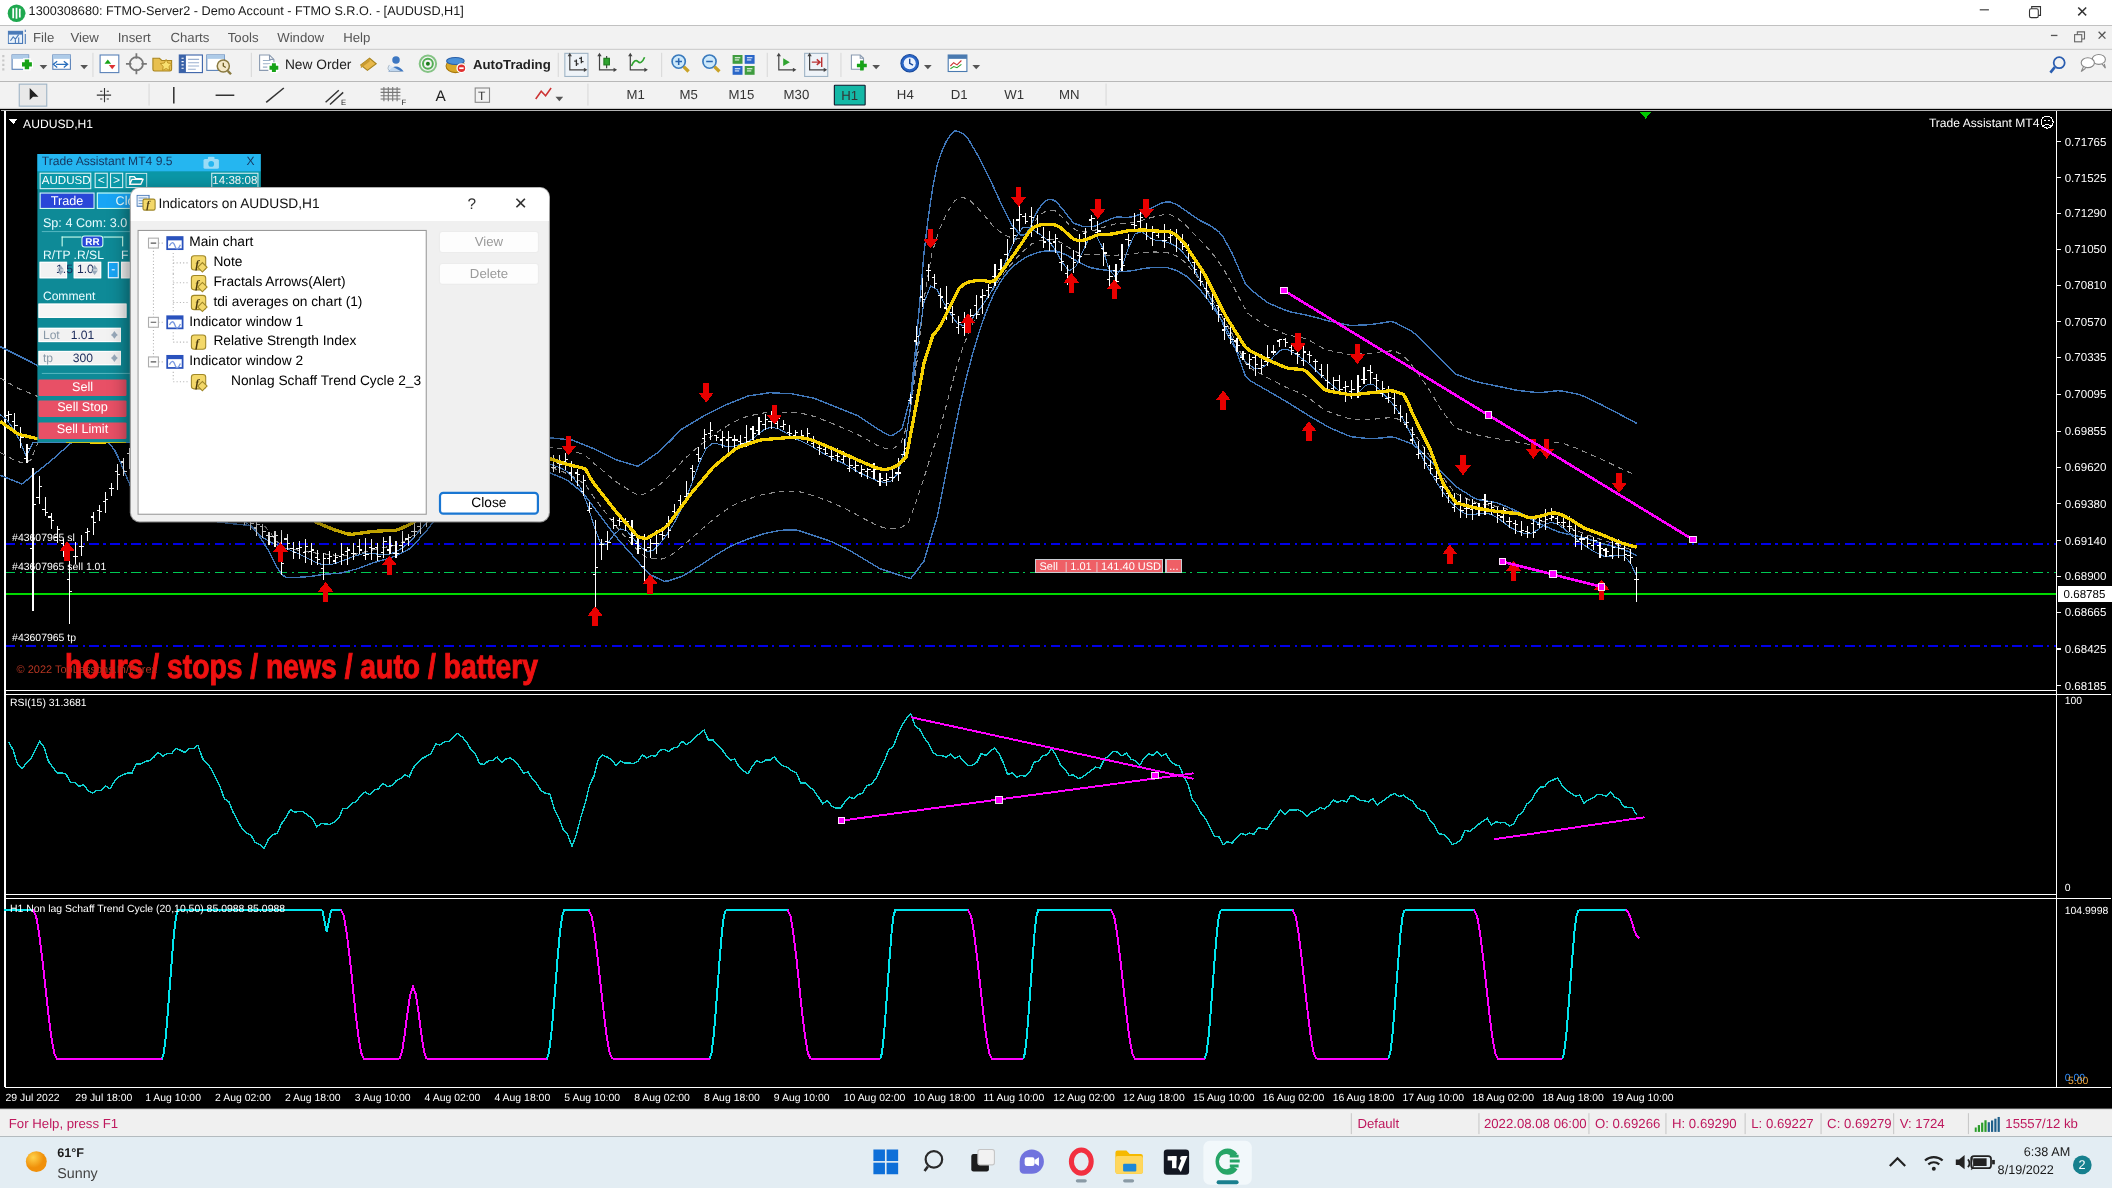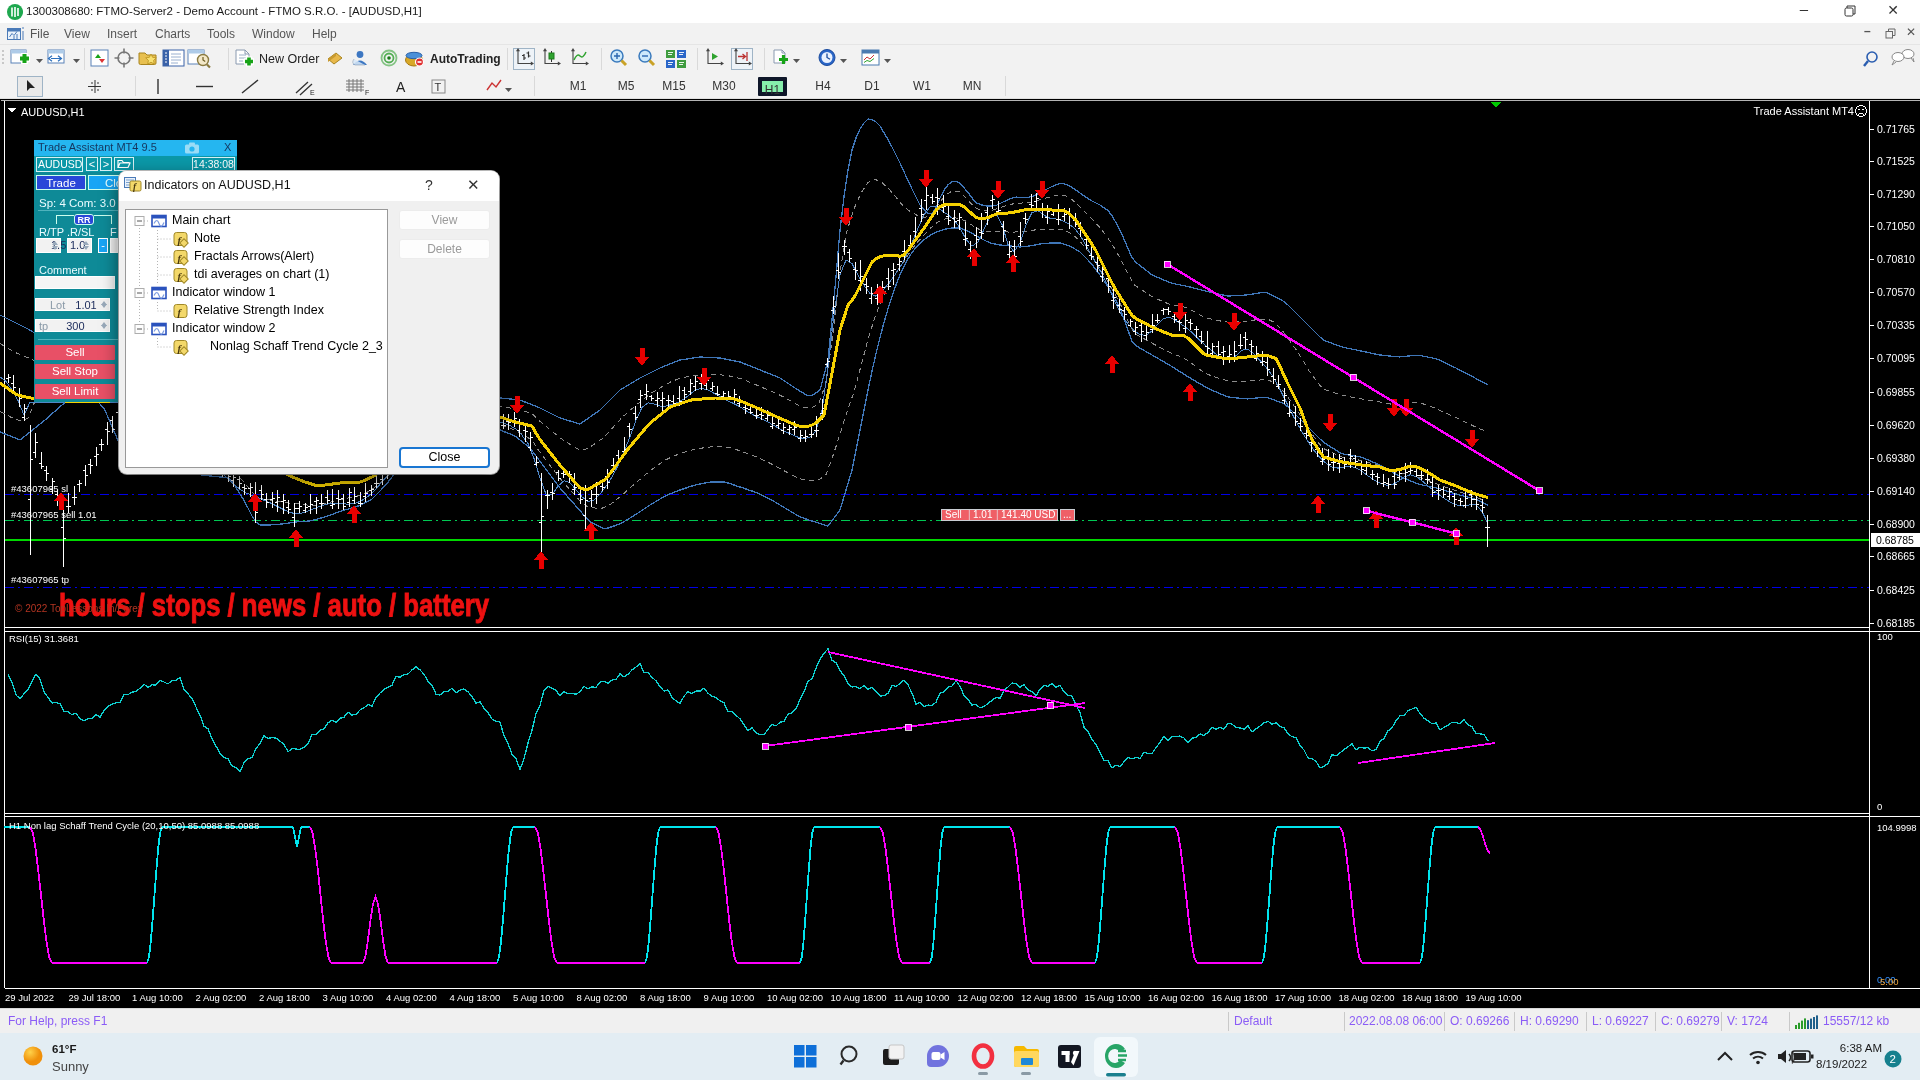--- a/index.html
+++ b/index.html
@@ -5,23 +5,23 @@
 #titlebar{position:absolute;left:0;top:0;width:1920px;height:23px;background:#fff;}
 #titlebar .t{position:absolute;left:26px;top:5px;font-size:11.5px;color:#1a1a1a}
 .winbtn{position:absolute;top:0;width:44px;height:23px;color:#333;font-size:13px;text-align:center;line-height:21px}
 #menubar{position:absolute;left:0;top:23px;width:1920px;height:22px;background:#f2f2f2;border-bottom:1px solid #e5e5e5}
 #menubar span{position:absolute;top:4px;font-size:12px;color:#555}
 #tb1{position:absolute;left:0;top:45px;width:1920px;height:29px;background:#f2f2f2}
 #tb2{position:absolute;left:0;top:74px;width:1920px;height:25px;background:#f2f2f2;border-bottom:1px solid #e0e0e0}
 .vsep{position:absolute;top:3px;width:1px;height:22px;background:#d9d9d9}
 .vsep2{position:absolute;top:2px;width:1px;height:20px;background:#d9d9d9}
 .tf{position:absolute;top:3px;height:19px;font-size:12px;color:#333;text-align:center;line-height:19px}
-.tf.sel{background:#86efac;border:4px solid #0f172a;border-radius:1px}
+.tf.sel{background:#14b8a6;border:1px solid #0f172a;border-radius:1px}
 #chart{position:absolute;left:0;top:99px;width:1920px;height:909px;background:#000}
-#statusbar{position:absolute;left:0;top:1008px;width:1920px;height:25px;background:#f0f0f0;border-top:1px solid #d8d8d8;font-size:12px;color:#8b5cf6}
+#statusbar{position:absolute;left:0;top:1008px;width:1920px;height:25px;background:#f0f0f0;border-top:1px solid #d8d8d8;font-size:12px;color:#be185d}
 #statusbar div{position:absolute;top:5px}
 .ssep{position:absolute;top:3px;width:1px;height:19px;background:#c9c9c9}
 #taskbar{position:absolute;left:0;top:1033px;width:1920px;height:47px;background:#e3edf3}
 
 #tpanel{position:absolute;left:34px;top:41px;width:203px;height:262px;background:#0e8a97}
 #tpanel .tb{position:absolute;left:0;top:0;width:203px;height:16px;background:#25b6f0;color:#15355e;font-size:11px;font-weight:normal}
 #tpanel .row2{position:absolute;left:0;top:16px;width:203px;height:16px;background:#0b98a8;color:#fff;font-size:11px}
 #tpanel .lbl{position:absolute;color:#eafcff;font-size:11px}
 #tpanel .sellbtn{position:absolute;left:1px;width:80px;height:15px;background:#e85066;color:#fff;font-size:11.5px;text-align:center;line-height:15px;border-radius:1px}
 .spin{position:absolute;background:#f2f2f2;border:1px solid #fff;color:#1a2a5a;font-size:11px}
@@ -424,21 +424,21 @@
       <div style="position:absolute;left:40px;top:74px;width:20px;height:11px;background:#2947d8;border:1px solid #cfe;border-radius:3px;color:#fff;font-size:9px;font-weight:bold;text-align:center;line-height:10px">RR</div>
       <div style="position:absolute;left:60px;top:75px;width:18px;height:9px;border-top:1px solid #cfe;border-right:1px solid #cfe"></div>
       <div class="lbl" style="left:5px;top:86px">R/TP  .R/SL</div>
       <div class="lbl" style="left:76px;top:86px">F</div>
       <div class="spin" style="left:2px;top:98px;width:25px;height:15px;padding-left:14px">1.5<i class="sar"></i><i class="sar2"></i></div>
       <div class="spin" style="left:33px;top:98px;width:25px;height:15px;padding-left:2px">1.0<i class="sar"></i><i class="sar2"></i></div>
       <div style="position:absolute;left:64px;top:98px;width:10px;height:15px;background:#18a5f5;border:1px solid #fff;color:#fff;font-size:11px;text-align:center;line-height:13px">-</div>
       <div style="position:absolute;left:76px;top:98px;width:8px;height:15px;background:#f2f2f2;border:1px solid #fff"></div>
       <div class="lbl" style="left:5px;top:124px">Comment</div>
       <div style="position:absolute;left:1px;top:136px;width:80px;height:13px;background:#f5f5f5;border:1px solid #fff"></div>
-      <div class="spin" style="left:1px;top:158px;width:75px;height:13px"><span style="color:#8a9aa8;padding-left:14px">Lot</span><span style="padding-left:10px">1.01</span><i class="sar"></i><i class="sar2"></i></div>
+      <div class="spin" style="left:1px;top:158px;width:75px;height:13px"><span style="color:#8a9aa8;padding-left:3px">Lot</span><span style="padding-left:10px">1.01</span><i class="sar"></i><i class="sar2"></i></div>
       <div class="spin" style="left:1px;top:179px;width:75px;height:13px"><span style="color:#8a9aa8;padding-left:3px">tp</span><span style="padding-left:18px">300</span><i class="sar"></i><i class="sar2"></i></div>
       <div style="position:absolute;left:4px;top:199px;width:196px;height:1px;background:#4fb3bd"></div>
       <div class="sellbtn" style="top:205px">Sell</div>
       <div class="sellbtn" style="top:224px">Sell Stop</div>
       <div class="sellbtn" style="top:244px">Sell Limit</div>
     </div>
 <div id="dlg">
       <div class="hd">
         <svg width="26" height="22" style="position:absolute;left:5px;top:6px">
           <rect x="0.5" y="0.5" width="11" height="10" fill="#eaf2fb" stroke="#4a7ab8"></rect>

